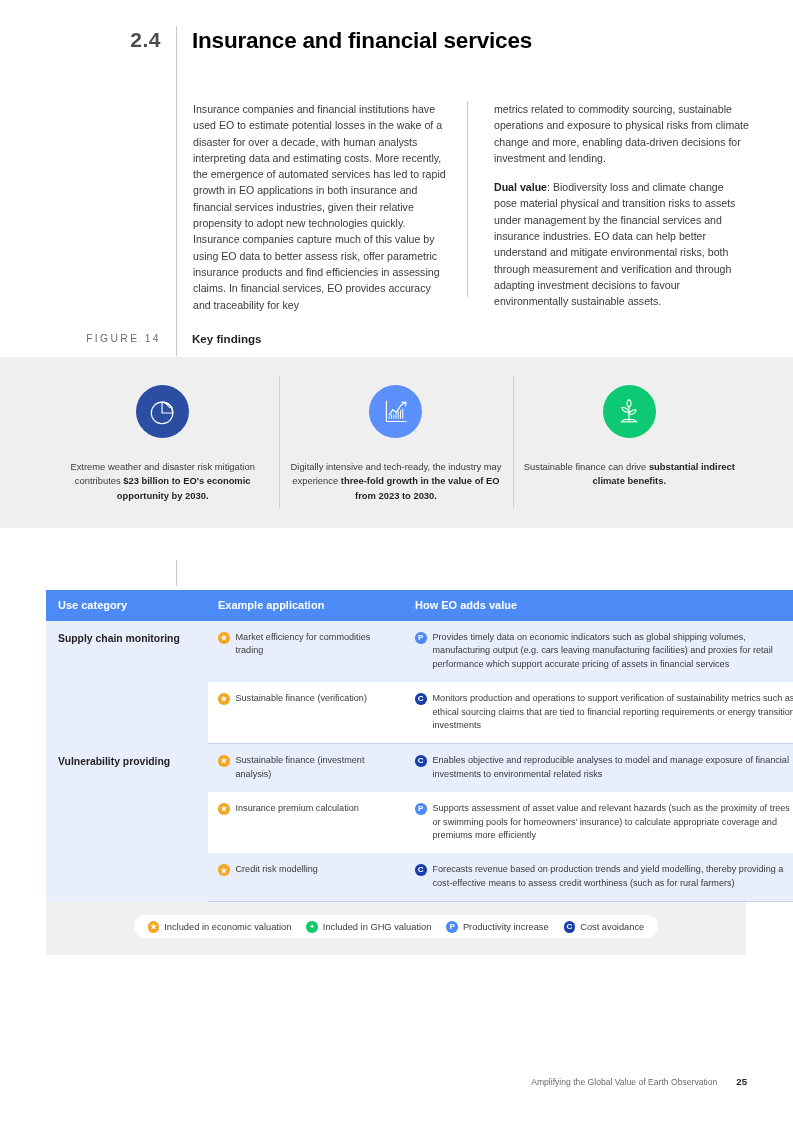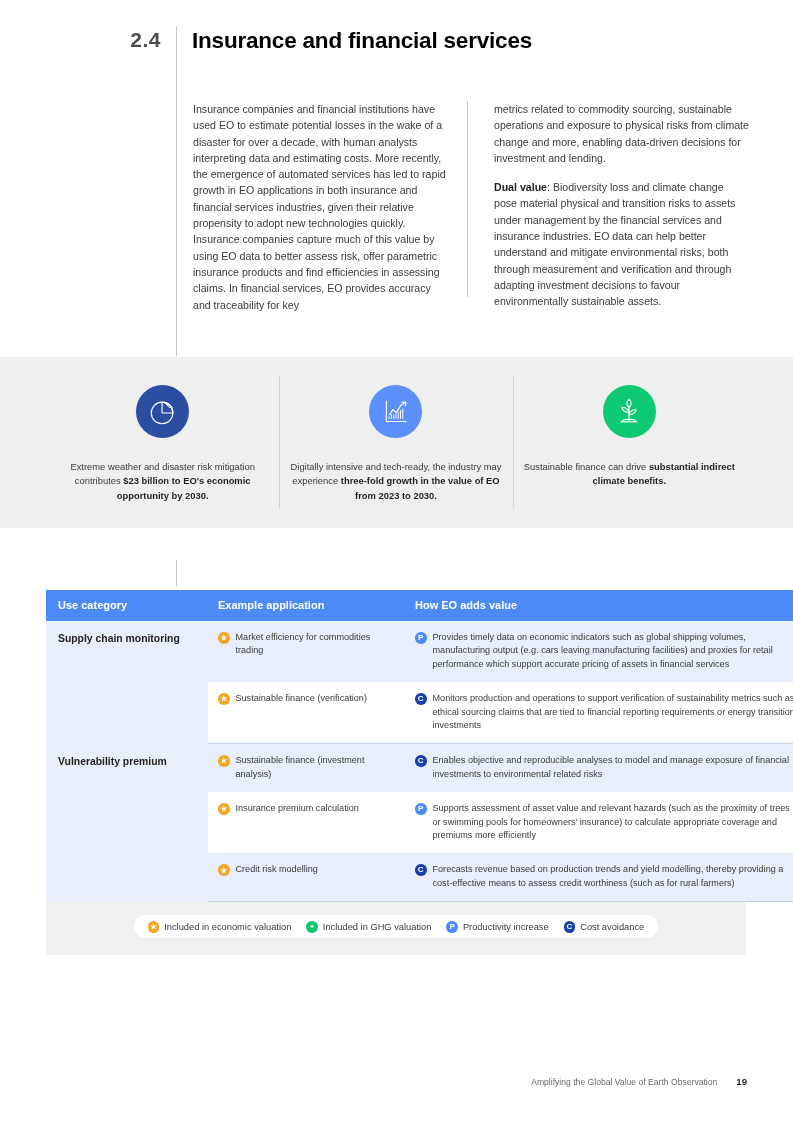--- a/index.html
+++ b/index.html
@@ -172,20 +172,24 @@
     <div class="col left">
       <p>Insurance companies and financial institutions have used EO to estimate potential losses in the wake of a disaster for over a decade, with human analysts interpreting data and estimating costs. More recently, the emergence of automated services has led to rapid growth in EO applications in both insurance and financial services industries, given their relative propensity to adopt new technologies quickly. Insurance companies capture much of this value by using EO data to better assess risk, offer parametric insurance products and find efficiencies in assessing claims. In financial services, EO provides accuracy and traceability for key</p>
     </div>
     <div class="col right">
       <p>metrics related to commodity sourcing, sustainable operations and exposure to physical risks from climate change and more, enabling data-driven decisions for investment and lending.</p>
       <p><b>Dual value</b><span>: Biodiversity loss and climate change pose material physical and transition risks to assets under management by the financial services and insurance industries. EO data can help better understand and mitigate environmental risks, both through measurement and verification and through adapting investment decisions to favour environmentally sustainable assets.</span></p>
     </div>
   </div>
   <div class="coldiv"></div>
 
+  <div class="cap-row" id="fig-cap">
+    <div class="cap-label">FIGURE 14</div>
+    <div class="cap-title">Key findings</div>
+  </div>
   <div class="vrule2" style="top:330px;height:26px;"></div>
 
   <div class="figband">
     <div class="fig-inner">
 
       <div class="fig-item">
         <div class="circ" id="circ0" style="background: rgb(43, 78, 162);">
           <svg width="30" height="30" viewBox="0 0 32 32">
             <circle cx="15" cy="17" r="11.5" fill="none" stroke="#ffffff" stroke-width="1.2"></circle>
             <path d="M15 17 L15 5.5 A11.5 11.5 0 0 1 26.5 17 Z" fill="none" stroke="#ffffff" stroke-width="1.2"></path>
@@ -285,21 +289,21 @@
             <td class="c3">
               <div class="cellflex">
                 <span class="badge b-cost">
                   <span>C</span>
                 </span>
                 <div class="celltxt">Monitors production and operations to support verification of sustainability metrics such as ethical sourcing claims that are tied to financial reporting requirements or energy transition investments</div>
               </div>
             </td>
           </tr>
           <tr class="tint">
-            <td class="c1" rowspan="3">Vulnerability premium</td>
+            <td class="c1" rowspan="3">Vulnerability providing</td>
             <td class="c2">
               <div class="cellflex">
                 <span class="badge b-star">
                   <span>★</span>
                 </span>
                 <div class="celltxt">Sustainable finance (investment analysis)</div>
               </div>
             </td>
             <td class="c3">
               <div class="cellflex">
@@ -373,16 +377,16 @@
               <span>C</span>
             </span>
             <span class="t">Cost avoidance</span>
           </div>
         </div>
     </div>
   </div>
 
   <div class="footer">
     <span>Amplifying the Global Value of Earth Observation</span>
-    <span class="pg">19</span>
+    <span class="pg">25</span>
   </div>
 
 </div>
 
 </body></html>

